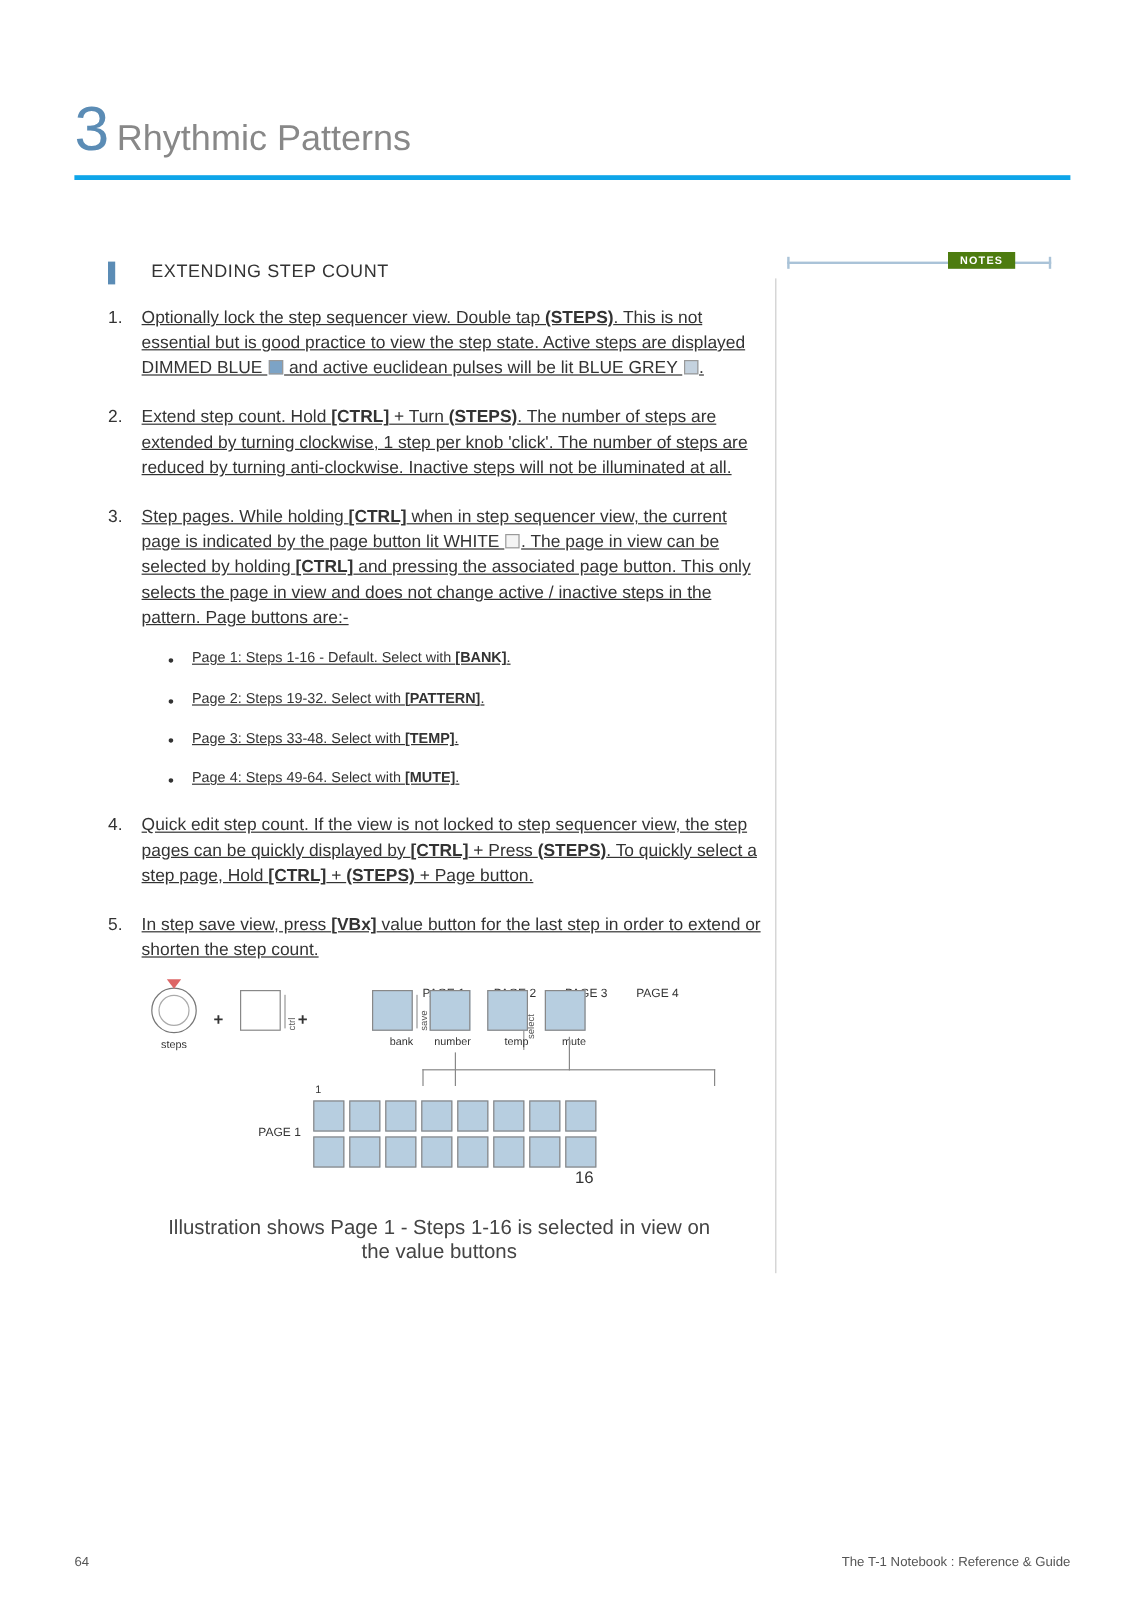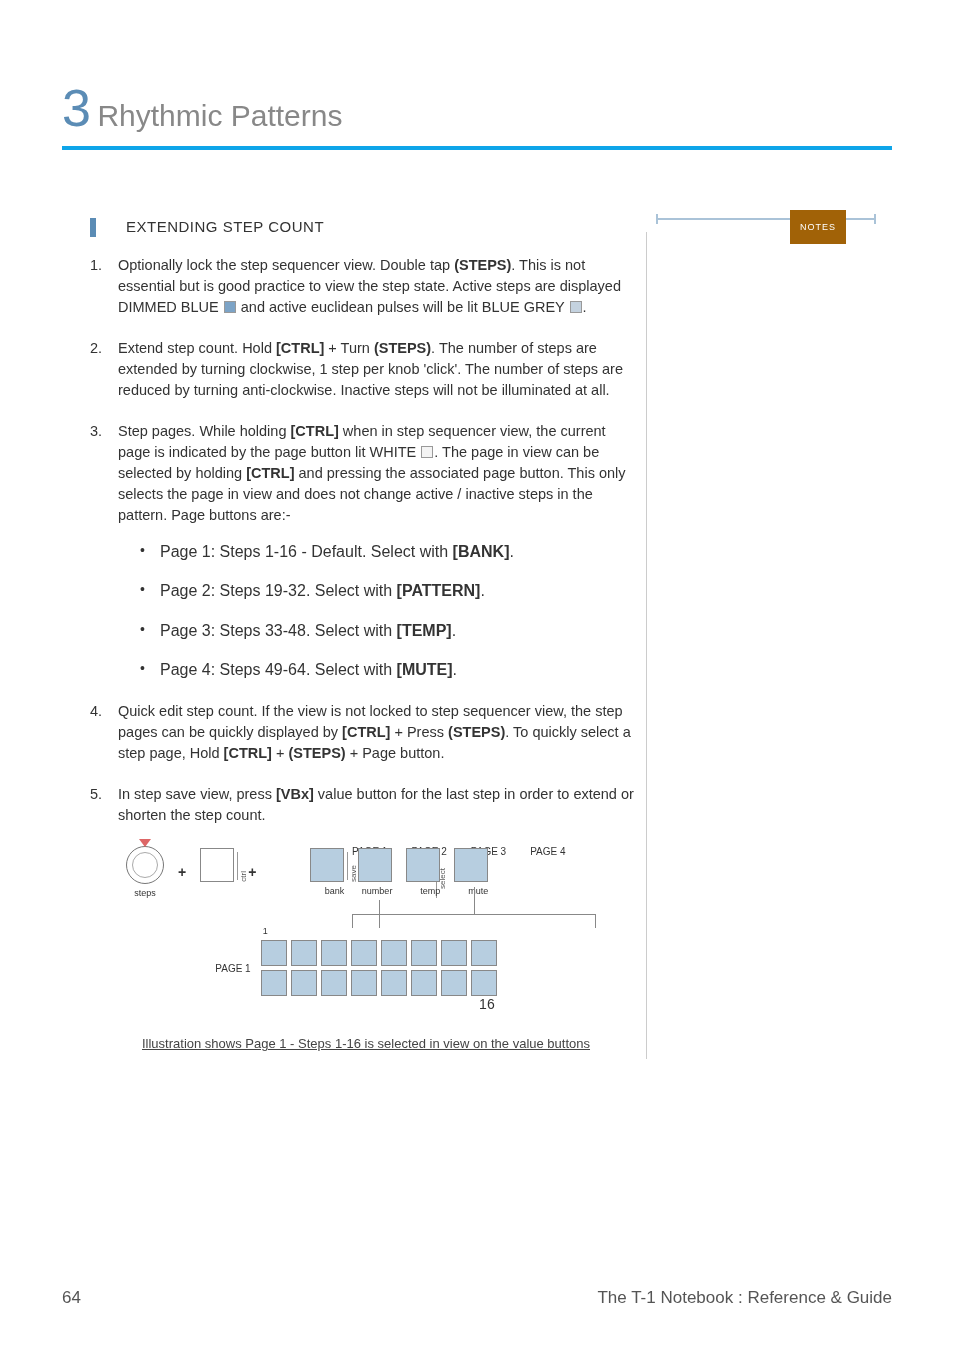--- a/index.html
+++ b/index.html
@@ -60,26 +60,26 @@
     top: 4px;
     width: 2px; height: 10px;
     background: #aac3d8;
   }
   .notes-tab-tick-l { left: 0; }
   .notes-tab-tick-r { right: 0; }
   .notes-tab-label {
     position: absolute;
     right: 30px;
     top: 0px;
-    background: #a16207;
+    background: #4d7c0f;
     color: #fff;
     font-size: 9px;
-    font-weight: normal;
+    font-weight: bold;
     letter-spacing: 1px;
-    padding: 12px 10px;
+    padding: 2px 10px;
   }
   .notes-divider {
     position: absolute;
     left: -10px;
     top: 22px;
     bottom: 0;
     width: 1px;
     background: #ccc;
   }
   .section-heading {
@@ -95,20 +95,21 @@
   }
   .section-title {
     font-size: 15px;
     letter-spacing: 0.5px;
     color: #333;
   }
   ol.steps {
     list-style: none;
     counter-reset: step;
     padding-left: 28px;
+    text-decoration: underline;
   }
   ol.steps > li {
     counter-increment: step;
     position: relative;
     padding-left: 28px;
     font-size: 14.5px;
     line-height: 1.45;
     color: #333;
     margin-bottom: 20px;
   }
@@ -131,21 +132,21 @@
   .sw-bluegrey { background: #c4d2df; }
   .sw-white { background: #f4f4f4; }
   ul.sub {
     list-style: none;
     margin: 14px 0 0 22px;
   }
   ul.sub li {
     position: relative;
     padding-left: 20px;
     margin-bottom: 16px;
-    font-size: 16px;
+    font-size: 12px;
   }
   ul.sub li::before {
     content: "•";
     position: absolute;
     left: 0;
     font-size: 14px;
   }
   .diagram {
     margin: 18px 0 8px 64px;
     width: 480px;
@@ -259,33 +260,32 @@
   }
   .glab-tl { position:absolute; top:-14px; left:2px; font-size:9px; }
   .glab-br { position:absolute; bottom:-16px; right:2px; font-size:14px;text-align:right; }
   .grid-stem {
     position:absolute;
     top:-40px; left:50%;
     width:1px; height:28px;
     background:#888;
   }
   .caption {
-    font-size: 13px;
+    font-size: 17px;
     color: #444;
     text-align: center;
     margin-top: 40px;
-    text-decoration: underline;
   }
   .footer {
     position: absolute;
     bottom: 42px;
     left: 62px; right: 62px;
     display: flex;
     justify-content: space-between;
-    font-size: 17px;
+    font-size: 11px;
     color: #555;
     text-align: right;
   }
 </style>
 </head>
 <body>
 
 <div class="chapter-header">
   <span class="chapter-num">3</span>
   <span class="chapter-title">Rhythmic Patterns</span>

